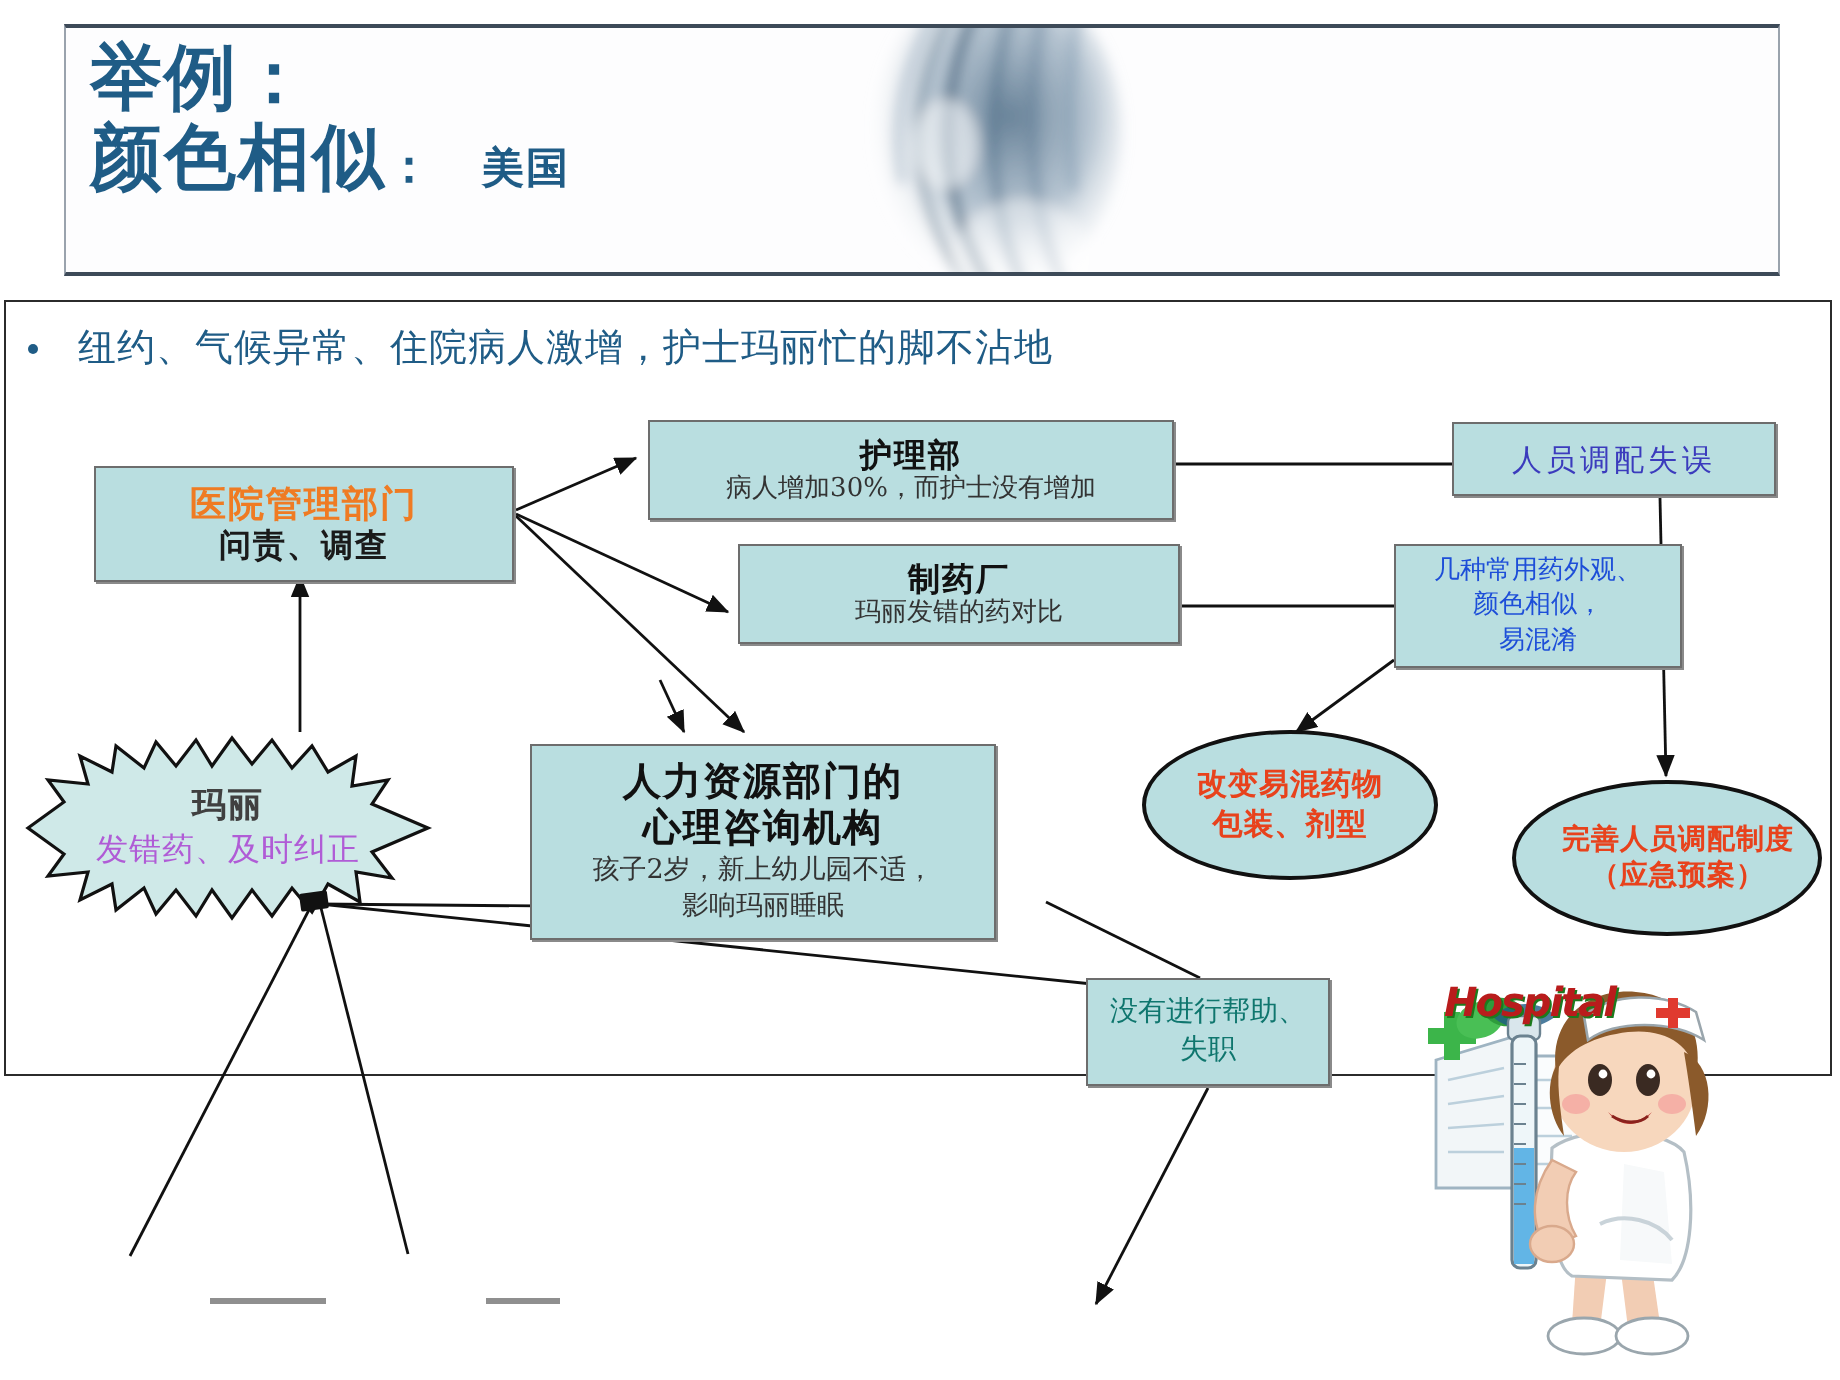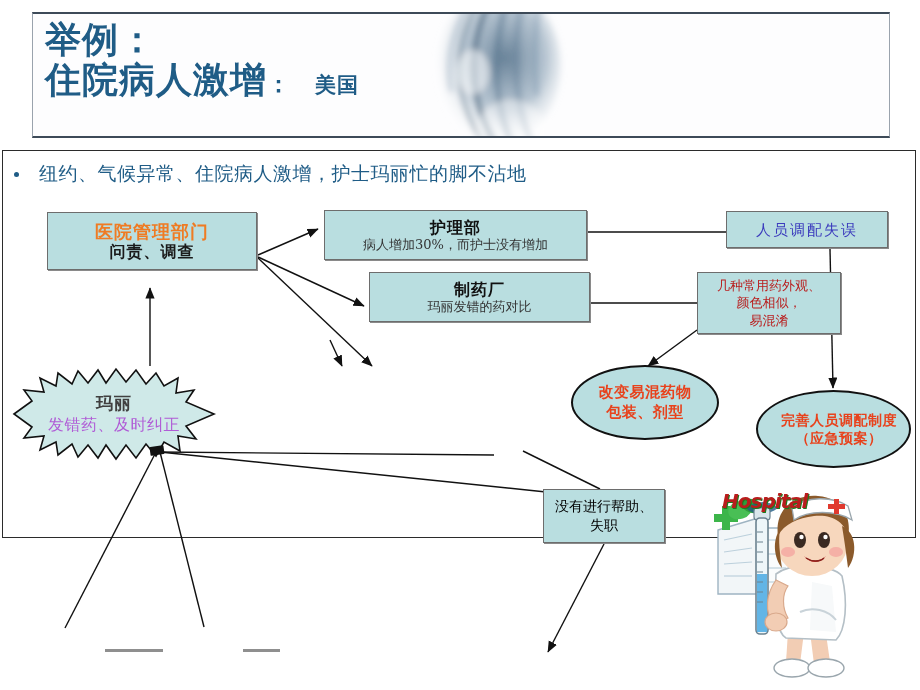--- a/index.html
+++ b/index.html
@@ -68,44 +68,44 @@
     border:1px solid #6d6d6d;
     box-shadow:1px 1px 0 #8a8a8a;
     display:flex;flex-direction:column;align-items:center;justify-content:center;
     text-align:center;line-height:1.2;
   }
   .t-title{font-weight:bold;}
   .t-sub{}
   .serif{font-family:"DejaVu Serif","Liberation Serif",serif;}
 
   
-  #n-mgmt{left:47px;top:212px;width:210px;height:58px;}
+  #n-mgmt{left:47px;top:233px;width:210px;height:58px;}
   #n-mgmt .t-title{color:#ef7b23;font-size:18px;font-weight:bold;letter-spacing:1px;}
   #n-mgmt .t-sub{color:#1a1a1a;font-size:16px;font-weight:bold;letter-spacing:1px;}
 
   #n-nursing{left:324px;top:210px;width:263px;height:50px;}
   #n-nursing .t-title{color:#111;font-size:16px;font-weight:bold;letter-spacing:1px;}
   #n-nursing .t-sub{color:#333;font-size:13px;letter-spacing:0;}
 
   #n-pharma{left:369px;top:272px;width:221px;height:50px;}
   #n-pharma .t-title{color:#111;font-size:16px;font-weight:bold;letter-spacing:1px;}
   #n-pharma .t-sub{color:#333;font-size:13px;}
 
   #n-staffing{left:726px;top:211px;width:162px;height:37px;}
   #n-staffing .t-title{color:#3b3bbd;font-size:15px;font-weight:normal;letter-spacing:2px;}
 
   #n-drugmix{left:697px;top:272px;width:144px;height:62px;}
-  #n-drugmix .t-sub{color:#b91c1c;font-size:13px;line-height:1.35;}
+  #n-drugmix .t-sub{color:#1d4ed8;font-size:13px;line-height:1.35;}
 
   #n-hr{left:265px;top:372px;width:233px;height:98px;}
   #n-hr .t-title{color:#111;font-size:19px;font-weight:bold;letter-spacing:1px;}
   #n-hr .t-sub{color:#333;font-size:13.5px;line-height:1.35;}
 
   #n-fail{left:543px;top:489px;width:122px;height:54px;}
-  #n-fail .t-sub{color:#000000;font-size:14px;line-height:1.35;}
+  #n-fail .t-sub{color:#0f766e;font-size:14px;line-height:1.35;}
 
   .ellipse{
     position:absolute;box-sizing:border-box;
     background:#b9dee0;border:2px solid #111;border-radius:50%;
     display:flex;flex-direction:column;align-items:center;justify-content:center;
     text-align:center;line-height:1.3;
   }
   #e-pack{left:571px;top:365px;width:148px;height:75px;}
   #e-pack .t-sub{color:#e8421c;font-size:15px;font-weight:bold;letter-spacing:.5px;}
   #e-policy{left:756px;top:390px;width:155px;height:78px;}
@@ -164,21 +164,21 @@
         <path d="M124 14 C118 48 114 82 120 120 C124 146 132 162 138 172" stroke="#51708c" stroke-width="3" fill="none" opacity=".6"></path>
         <path d="M82 16 C64 48 56 76 62 110 C66 132 76 150 84 162" stroke="#34566f" stroke-width="3" fill="none" opacity=".6"></path>
         <path d="M140 22 C136 54 134 84 138 116" stroke="#6384a0" stroke-width="3" fill="none" opacity=".5"></path>
         <path d="M68 26 C52 56 46 82 52 112" stroke="#5b7d99" stroke-width="3" fill="none" opacity=".45"></path>
         <ellipse cx="74" cy="92" rx="16" ry="22" fill="#ffffff" opacity=".55"></ellipse>
         <ellipse cx="112" cy="150" rx="34" ry="30" fill="#ffffff" opacity=".45"></ellipse>
       </g>
     </svg>
     <div class="header-title">
       <span class="hl1">举例：</span>
-      <span class="hl2"><span>住院病人激增</span><span class="colon">：</span><span class="sub">美国</span></span>
+      <span class="hl2"><span>颜色相似</span><span class="colon">：</span><span class="sub">美国</span></span>
     </div>
   </div>
 
   <div class="content-frame"></div>
 
   <div class="bullet-row">
     <span class="bullet-dot"></span>
     <span class="bullet-text">纽约、气候异常、住院病人激增，护士玛丽忙的脚不沾地</span>
   </div>
 
@@ -240,20 +240,26 @@
     <div class="t-title serif">制药厂</div>
     <div class="t-sub serif">玛丽发错的药对比</div>
   </div>
 
   <div class="node" id="n-drugmix">
     <div class="t-sub serif" style="white-space:pre-line">几种常用药外观、
 颜色相似，
 易混淆</div>
   </div>
 
+  <div class="node" id="n-hr">
+    <div class="t-title serif" style="white-space:pre-line">人力资源部门的
+心理咨询机构</div>
+    <div class="t-sub serif" style="white-space:pre-line">孩子2岁，新上幼儿园不适，
+影响玛丽睡眠</div>
+  </div>
 
   <div class="node" id="n-fail">
     <div class="t-sub serif" style="white-space:pre-line">没有进行帮助、
 失职</div>
   </div>
 
   <div class="ellipse" id="e-pack">
     <div class="t-sub serif" style="white-space:pre-line">改变易混药物
 包装、剂型</div>
   </div>

